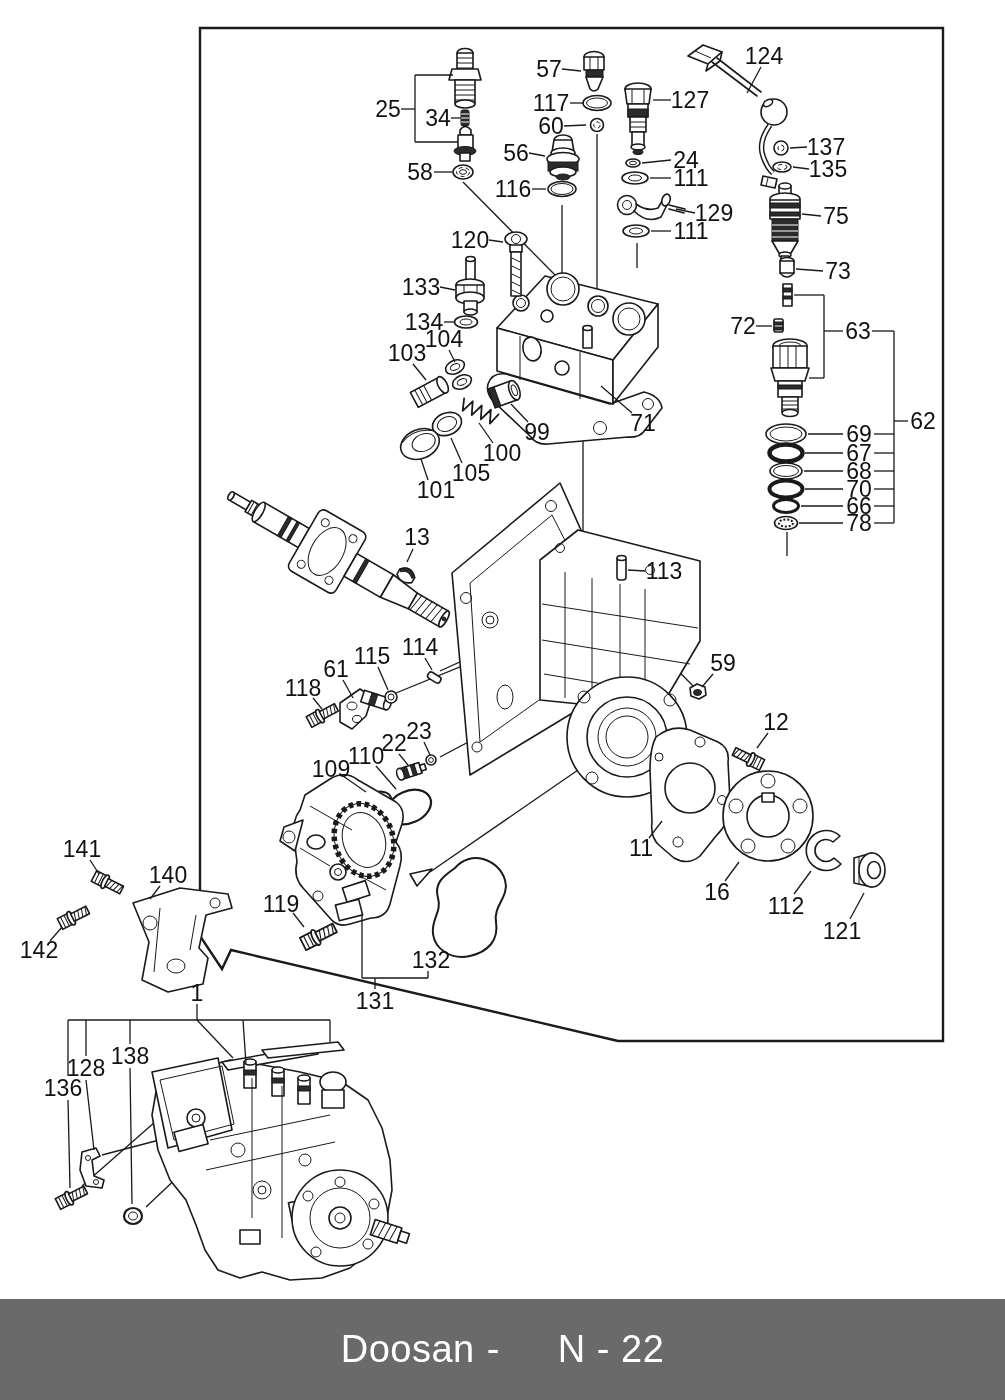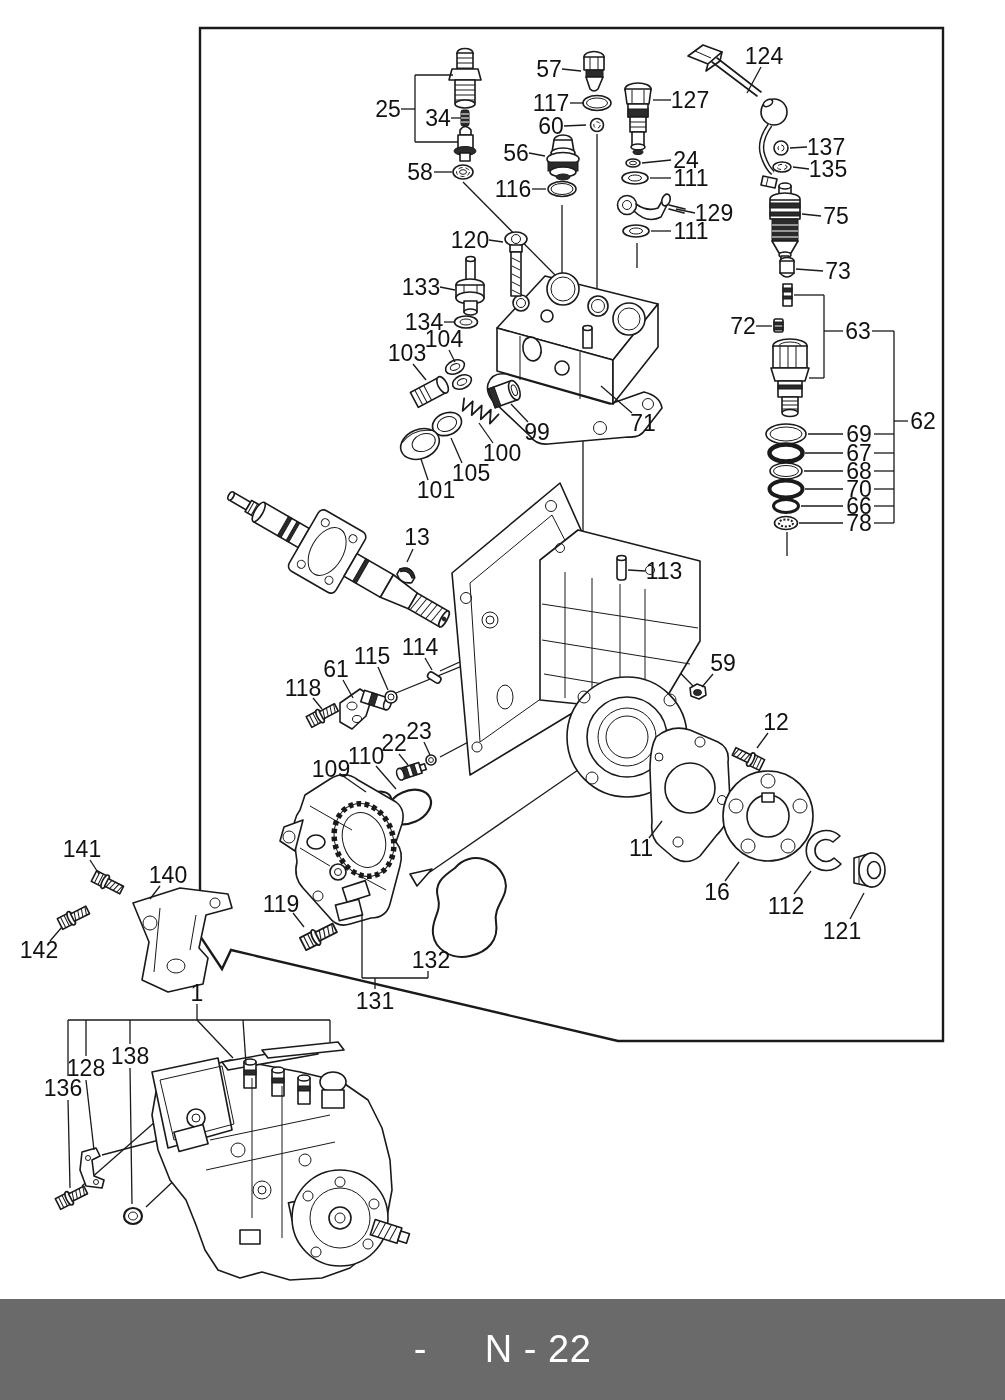--- a/index.html
+++ b/index.html
@@ -677,18 +677,19 @@
       <polyline points="86,1080 94,1150" class="leader"></polyline>
       <text x="86" y="1068" class="lbl">128</text>
       <polyline points="130,1020 130,1044" class="leader"></polyline>
       <polyline points="130,1068 132,1204" class="leader"></polyline>
       <text x="130" y="1056" class="lbl">138</text>
     </g>
 </svg>
 
 
 <div class="footer" style="background: rgb(106, 106, 106); color: rgb(255, 255, 255);">
+  <span>Doosan</span>
   <span>-</span>
   <span class="pageref">N - 22</span>
 </div>
 
 
 
 
 </body></html>

